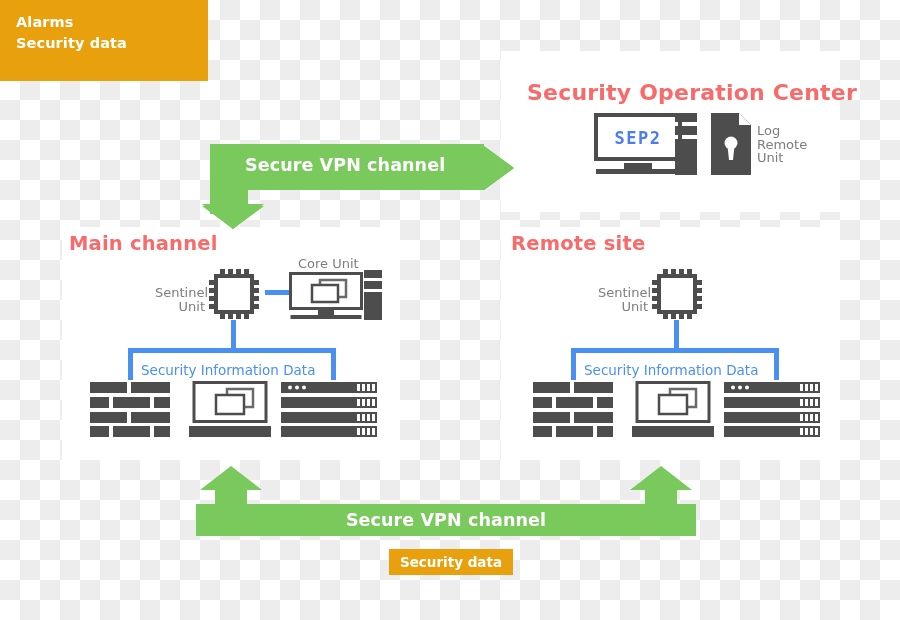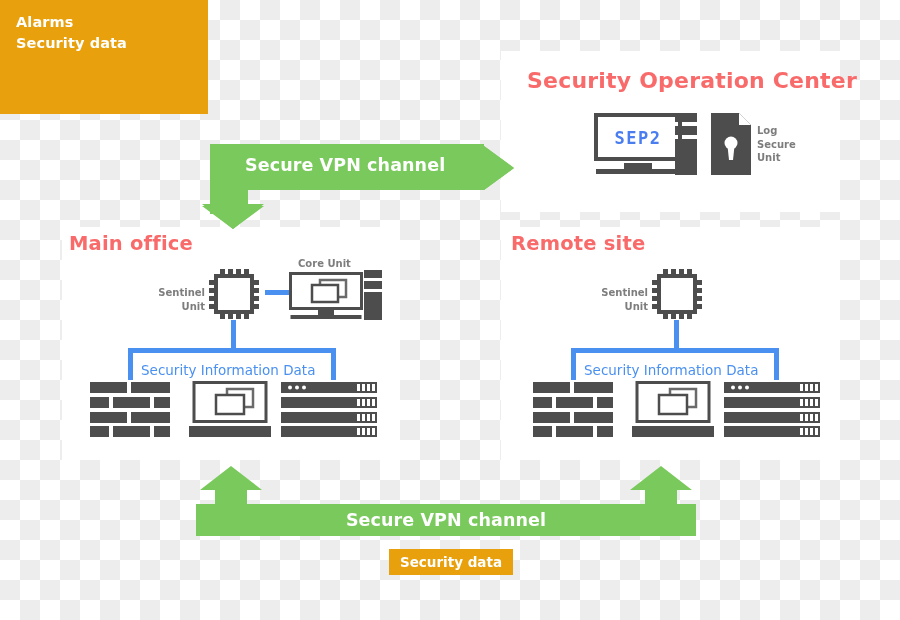--- a/index.html
+++ b/index.html
@@ -10,21 +10,21 @@
     background-image:
       linear-gradient(45deg,#ededed 25%,transparent 25%,transparent 75%,#ededed 75%,#ededed),
       linear-gradient(45deg,#ededed 25%,transparent 25%,transparent 75%,#ededed 75%,#ededed);
     background-size:40px 40px;
     background-position:0 0,20px 20px;
   }
   .panel{position:absolute;background:#ffffff;}
 
   
   #info-box{
-    left:203px;top:52px;width:208px;height:114px;
+    left:203px;top:52px;width:208px;height:81px;
     background:#e8a00c;color:#ffffff;
     font-weight:bold;font-size:14.5px;line-height:20.5px;
     padding:12px 0 0 16px;box-sizing:border-box;
   }
   #info-box div{letter-spacing:.1px;}
 
   
   #vpn-top{position:absolute;left:196px;top:144px;width:318px;height:85px;}
   #vpn-top-label{
     position:absolute;left:245px;top:155px;
@@ -46,26 +46,26 @@
 
   
   #soc-panel{left:501px;top:51px;width:339px;height:161px;}
   #main-panel{left:62px;top:227px;width:338px;height:233px;}
   #remote-panel{left:501px;top:227px;width:339px;height:233px;}
 
   .panel-title{
     position:absolute;color:#f96a6a;font-weight:bold;
     letter-spacing:.2px;white-space:nowrap;
   }
-  #soc-title{left:527px;top:68px;font-size:22px;}
+  #soc-title{left:527px;top:80px;font-size:22px;}
   #main-title{left:69px;top:232px;font-size:19.5px;}
   #remote-title{left:511px;top:232px;font-size:19.5px;}
   .lbl-gray{
-    position:absolute;color:#7d7d7d;font-size:10px;
-    font-weight:bold;line-height:13.5px;
+    position:absolute;color:#7d7d7d;font-size:13px;
+    font-weight:normal;line-height:13.5px;
   }
   .sid-text{
     position:absolute;color:#4a90f0;font-weight:normal;font-size:13.5px;
     white-space:nowrap;
   }
   svg{display:block;overflow:visible;}
   .abs{position:absolute;}
 </style>
 </head>
 <body>
@@ -114,25 +114,25 @@
 
 <svg class="abs" style="left:711px;top:113px;" width="40" height="62" viewBox="0 0 40 62">
   <path d="M0,0 H28 L40,12 V62 H0 Z" fill="#4d4d4d"></path>
   <path d="M28,0 L40,12 H28 Z" fill="#ffffff"></path>
   <circle cx="20" cy="30" r="6.5" fill="#ffffff"></circle>
   <polygon points="16.5,33 23.5,33 22,47 18,47" fill="#ffffff"></polygon>
 </svg>
 
 <div class="lbl-gray" style="left:757px;top:124px;">
   <div>Log</div>
-  <div>Secure</div>
+  <div>Remote</div>
   <div>Unit</div>
 </div>
 
-<div class="panel-title" id="main-title">Main office</div>
+<div class="panel-title" id="main-title">Main channel</div>
 
 <div class="lbl-gray" style="left:155px;top:286px;text-align:right;width:50px;">
   <div>Sentinel</div>
   <div>Unit</div>
 </div>
 
 <svg class="abs" style="left:208px;top:268px;" width="52" height="52" viewBox="0 0 52 52">
   <rect x="8" y="8" width="36" height="36" fill="#ffffff" stroke="#4d4d4d" stroke-width="4"></rect>
   <g fill="#4d4d4d">
     <rect x="12" y="1" width="5" height="6"></rect>

